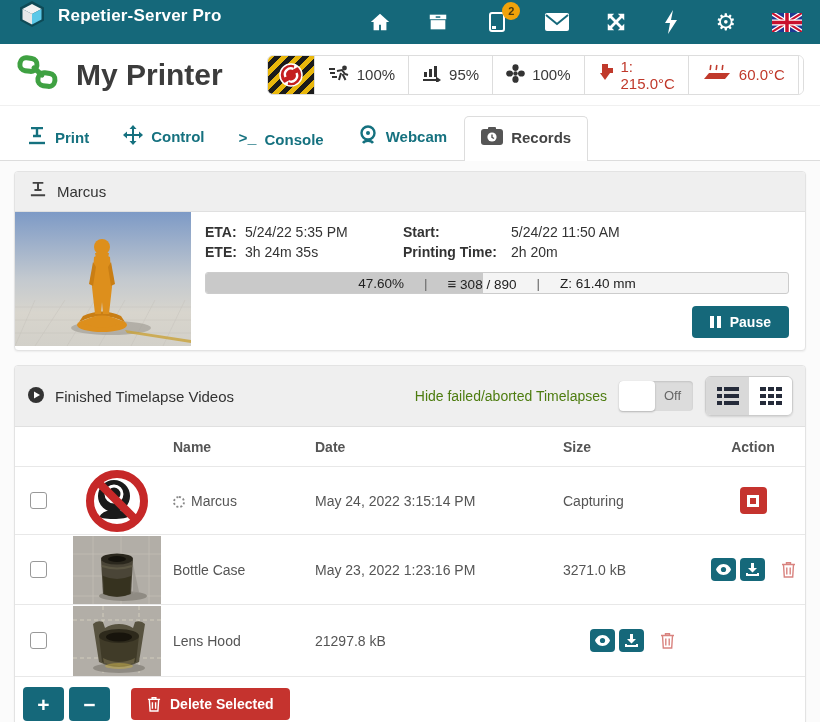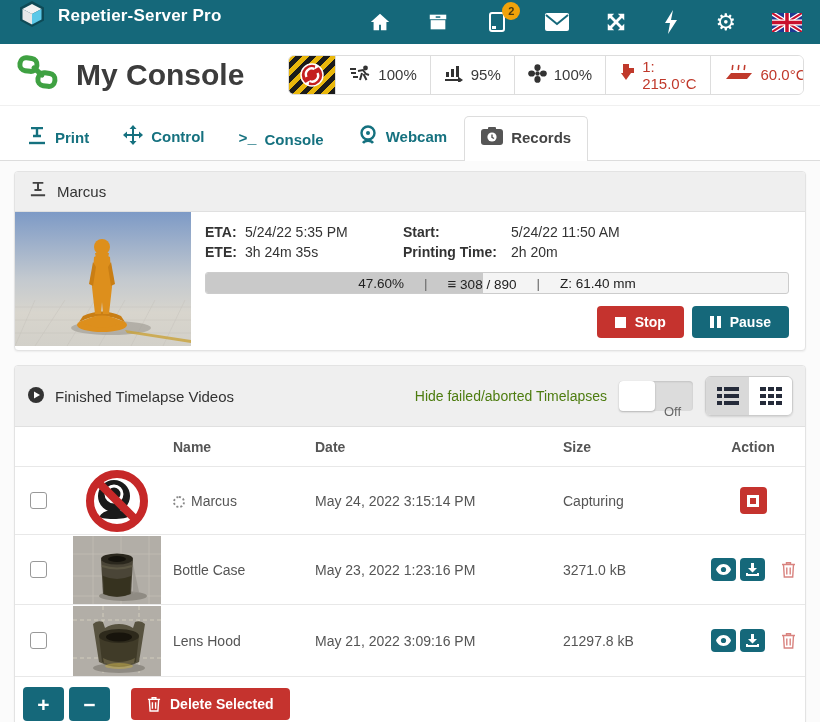--- a/index.html
+++ b/index.html
@@ -54,21 +54,21 @@
   .pause-bars { display:inline-flex; gap:3px; }
   .pause-bars i { width:4px; height:12px; background:#fff; display:block; }
 
   
   .tl-header { justify-content:space-between; padding:10px 12px; }
   .tl-title { display:flex; align-items:center; gap:10px; font-size:15px; color:#333; }
   .tl-controls { display:flex; align-items:center; gap:12px; }
   .tl-hide-label { font-size:14px; color:#4d7c0f; }
   .toggle { position:relative; width:74px; height:30px; background:#dcdcdc; border-radius:4px; cursor:pointer; box-shadow:inset 0 1px 2px rgba(0,0,0,.12); }
   .toggle-knob { position:absolute; left:0; top:0; width:36px; height:30px; background:#fff; border-radius:4px; box-shadow:0 1px 2px rgba(0,0,0,.25); }
-  .toggle-state { position:absolute; right:12px; top:16px; line-height:30px; font-size:13px; color:#666; }
+  .toggle-state { position:absolute; right:12px; top:0; line-height:30px; font-size:13px; color:#666; }
   .view-group { display:flex; border:1px solid #ccc; border-radius:6px; overflow:hidden; box-shadow:0 1px 2px rgba(0,0,0,.12); }
   .view-btn { width:43px; height:38px; display:flex; align-items:center; justify-content:center; background:#fff; border:none; cursor:pointer; }
   .view-btn.active { background:#d9d9d9; }
 
   .tl-table { width:100%; }
   .tl-row { display:grid; grid-template-columns:46px 112px 142px 248px 138px 1fr; align-items:center; border-bottom:1px solid #e8e8e8; min-height:68px; }
   .tl-row.head { min-height:40px; font-weight:700; font-size:14px; color:#333; border-top:none; }
   .tl-row .cell { font-size:14px; color:#555; }
   .cell-check { display:flex; justify-content:center; }
   .cell-thumb { display:flex; justify-content:center; align-items:center; }
@@ -154,21 +154,21 @@
 </nav>
 
 <header class="printer-header">
   <span>
     <svg width="44" height="40" viewBox="0 0 44 40" fill="none" stroke="#3fa142" stroke-width="5" stroke-linecap="round" stroke-linejoin="round">
       <rect x="4" y="5" width="17" height="13" rx="6" transform="rotate(8 12 11)"></rect>
       <rect x="22" y="20" width="17" height="13" rx="6" transform="rotate(8 30 26)"></rect>
       <path d="M18 15 26 22" stroke-width="5"></path>
     </svg>
   </span>
-  <h1 class="page-title">My Console</h1>
+  <h1 class="page-title">My Printer</h1>
 
   <div class="status-group">
     <div class="status-seg">
       <span class="estop">
         <svg width="26" height="26" viewBox="0 0 26 26">
             <circle cx="13" cy="13" r="11" fill="#c41f1f" stroke="#fff" stroke-width="1.5"></circle>
             <path d="M7.5 15 a6 6 0 0 1 8-8" fill="none" stroke="#fff" stroke-width="2.4"></path>
             <path d="M18.5 11 a6 6 0 0 1 -8 8" fill="none" stroke="#fff" stroke-width="2.4"></path>
             <polygon points="16.5,2.2 20.5,4.5 15.5,7.5" fill="#fff"></polygon>
             <polygon points="9.5,23.8 5.5,21.5 10.5,18.5" fill="#fff"></polygon>
@@ -339,24 +339,20 @@
         <div class="progress-fill" style="width: 47.6%;"></div>
         <div class="progress-text">
           <span>47.60%</span>
           <span class="sep">|</span>
           <span><span class="layers-glyph">≡</span> <span>308 / 890</span></span>
           <span class="sep">|</span>
           <span>Z: 61.40 mm</span>
         </div>
       </div>
       <div class="job-buttons">
-        <button class="btn btn-red">
-          <span class="stop-square"></span>
-          <span>Stop</span>
-        </button>
         <button class="btn btn-teal">
           <span class="pause-bars">
               <i></i>
               <i></i>
             </span>
           <span>Pause</span>
         </button>
       </div>
     </div>
   </div>
@@ -499,21 +495,20 @@
           <ellipse cx="46" cy="62" rx="26" ry="5" fill="#8f8b83"></ellipse>
           <path d="M20 18 Q24 14 30 16 L32 22 Q38 18 46 18 Q54 18 60 22 L62 16 Q68 14 72 18 L66 56 Q46 66 26 56 Z" fill="#57523f"></path>
           <path d="M26 30 Q46 40 66 30 L63 56 Q46 64 29 56 Z" fill="#403b28"></path>
           <ellipse cx="46" cy="30" rx="20" ry="7" fill="#2e2a1c"></ellipse>
           <ellipse cx="46" cy="31" rx="13" ry="4.5" fill="#17140c"></ellipse>
           <path d="M30 52 Q46 60 62 52 L61 57 Q46 63 31 57Z" fill="#6d6547" opacity=".8"></path>
           <ellipse cx="46" cy="60" rx="14" ry="3" fill="#c9b24a" opacity=".5"></ellipse>
         </svg>
       </span>
       <span class="cell">Lens Hood</span>
-      <span class="cell">May 21, 2022 3:09:16 PM</span>
       <span class="cell">21297.8 kB</span>
       <span class="cell cell-action">
         <button class="mini-btn">
           <svg width="15" height="11" viewBox="0 0 15 11">
               <path d="M7.5 0C3.5 0 1 3 0 5.5 1 8 3.5 11 7.5 11S14 8 15 5.5C14 3 11.5 0 7.5 0Z" fill="#fff"></path>
               <circle cx="7.5" cy="5.5" r="2.6" fill="#15687a"></circle>
             </svg>
         </button>
         <button class="mini-btn">
           <svg width="13" height="13" viewBox="0 0 13 13">

